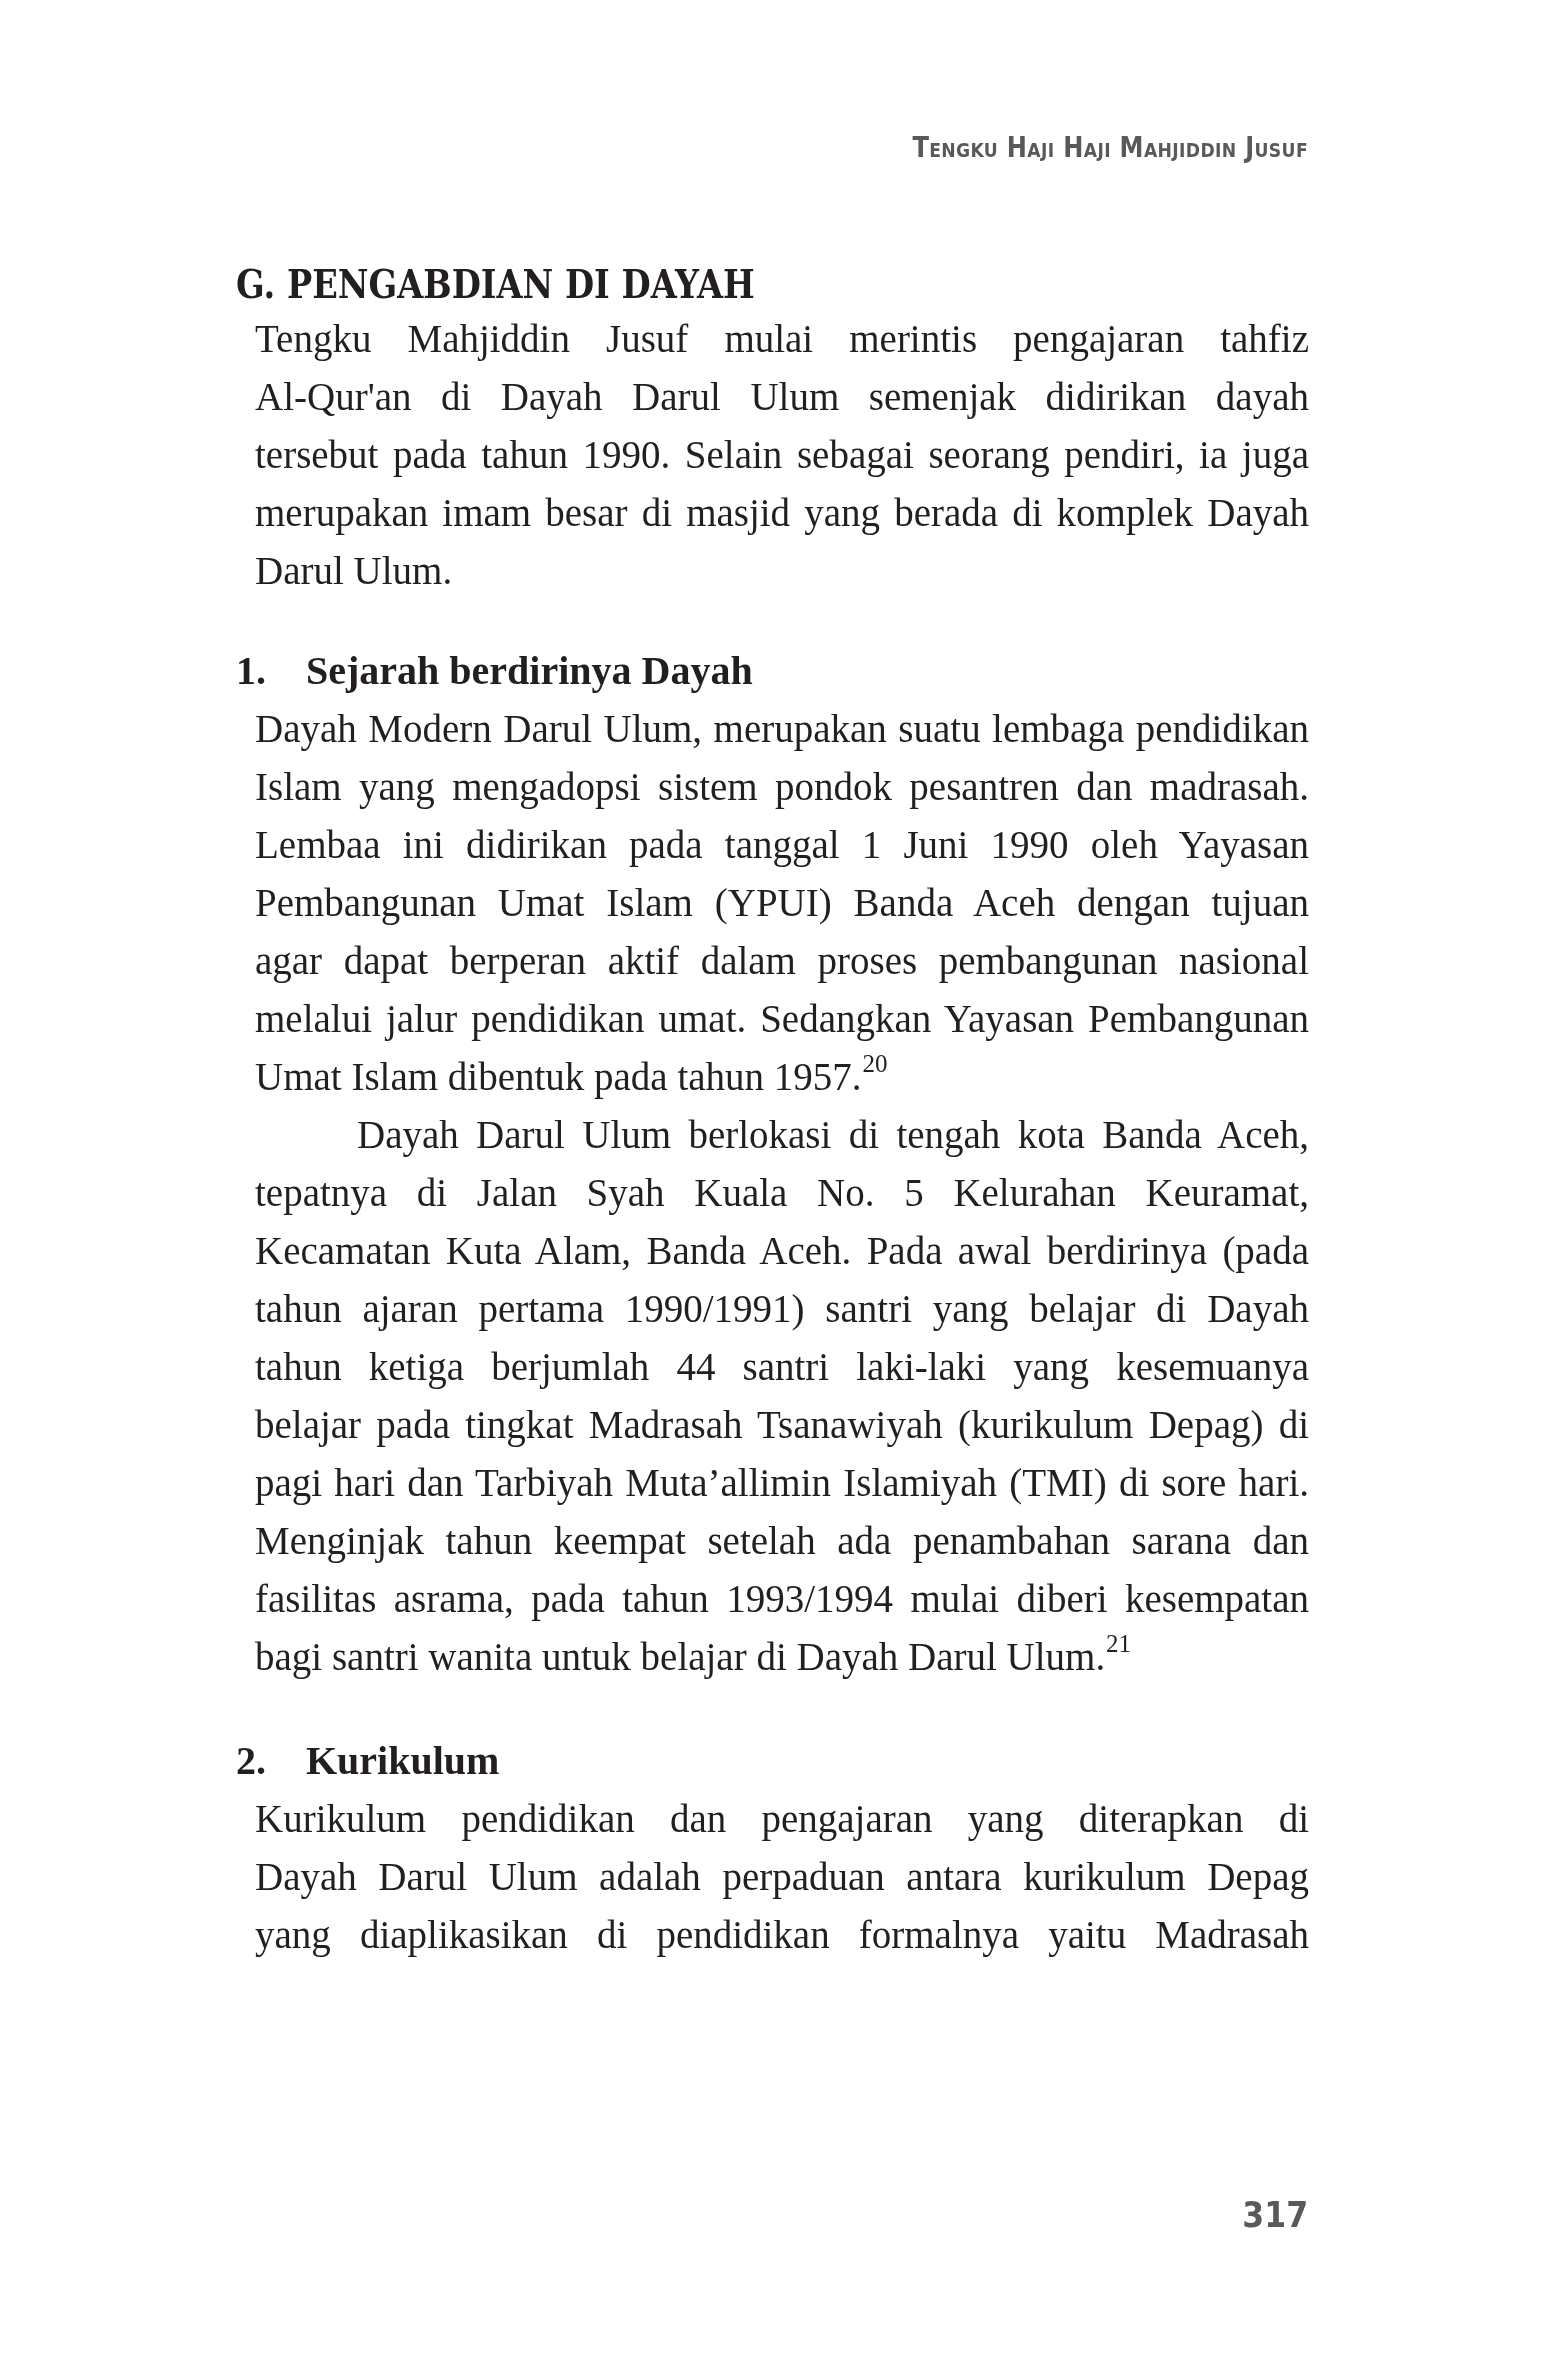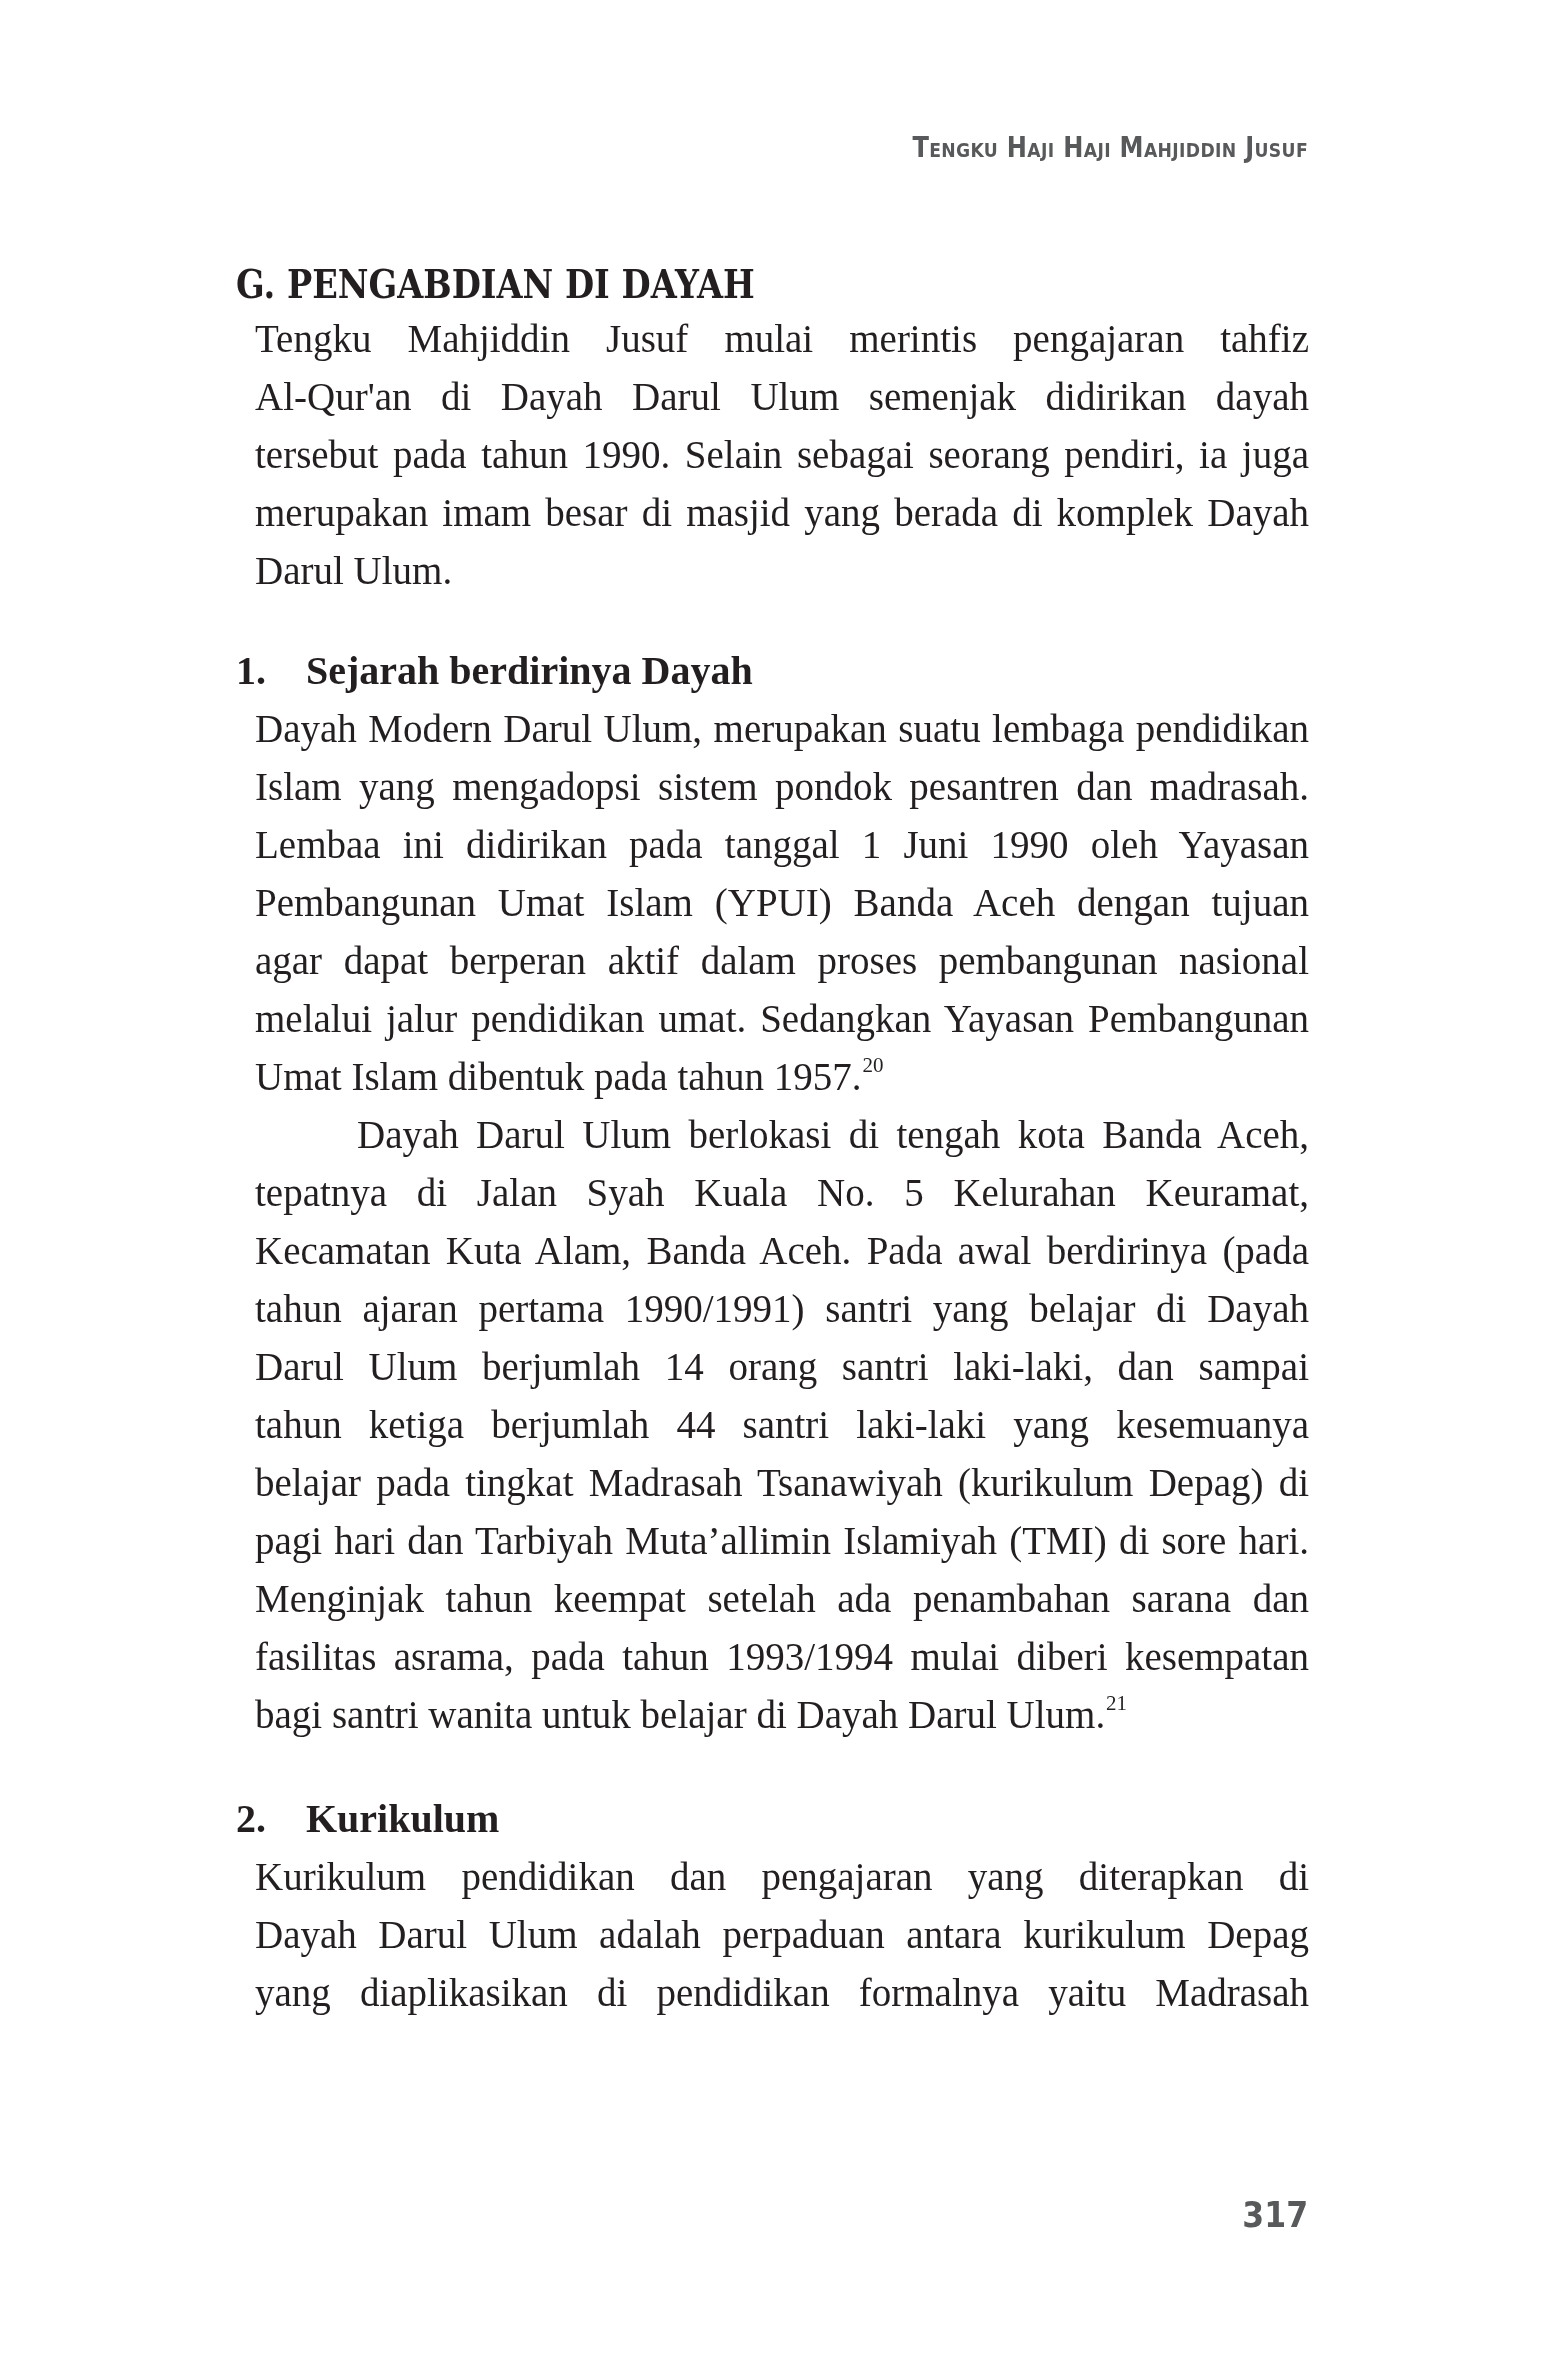--- a/index.html
+++ b/index.html
@@ -76,21 +76,21 @@
       line-height: 58px;
       margin: 0;
       display: flex;
       color: #231f20;
     }
     .subheading .num {
       width: 70px;
       display: inline-block;
     }
     sup.fn {
-      font-size: 21px;
+      font-size: 25px;
       line-height: 0;
       vertical-align: 17.5px;
       margin-left: 0.9px;
     }
     .page-number {
       position: absolute;
       top: 2195px;
       right: 241px;
       font-family: "DejaVu Sans", sans-serif;
       font-weight: bold;
@@ -136,21 +136,20 @@
     <span class="line">agar dapat berperan aktif dalam proses pembangunan nasional</span>
     <span class="line">melalui jalur pendidikan umat. Sedangkan Yayasan Pembangunan</span>
     <span class="line last"><span>Umat Islam dibentuk pada tahun 1957.</span><sup class="fn">20</sup></span>
   </p>
 
   <p class="para">
     <span class="line indent">Dayah Darul Ulum berlokasi di tengah kota Banda Aceh,</span>
     <span class="line">tepatnya di Jalan Syah Kuala No. 5 Kelurahan Keuramat,</span>
     <span class="line">Kecamatan Kuta Alam, Banda Aceh. Pada awal berdirinya (pada</span>
     <span class="line">tahun ajaran pertama 1990/1991) santri yang belajar di Dayah</span>
-    <span class="line">Darul Ulum berjumlah 14 orang santri laki-laki, dan sampai</span>
     <span class="line">tahun ketiga berjumlah 44 santri laki-laki yang kesemuanya</span>
     <span class="line">belajar pada tingkat Madrasah Tsanawiyah (kurikulum Depag) di</span>
     <span class="line">pagi hari dan Tarbiyah Muta’allimin Islamiyah (TMI) di sore hari.</span>
     <span class="line">Menginjak tahun keempat setelah ada penambahan sarana dan</span>
     <span class="line">fasilitas asrama, pada tahun 1993/1994 mulai diberi kesempatan</span>
     <span class="line last"><span>bagi santri wanita untuk belajar di Dayah Darul Ulum.</span><sup class="fn">21</sup></span>
   </p>
 
   <div class="gap-h2"></div>
 

